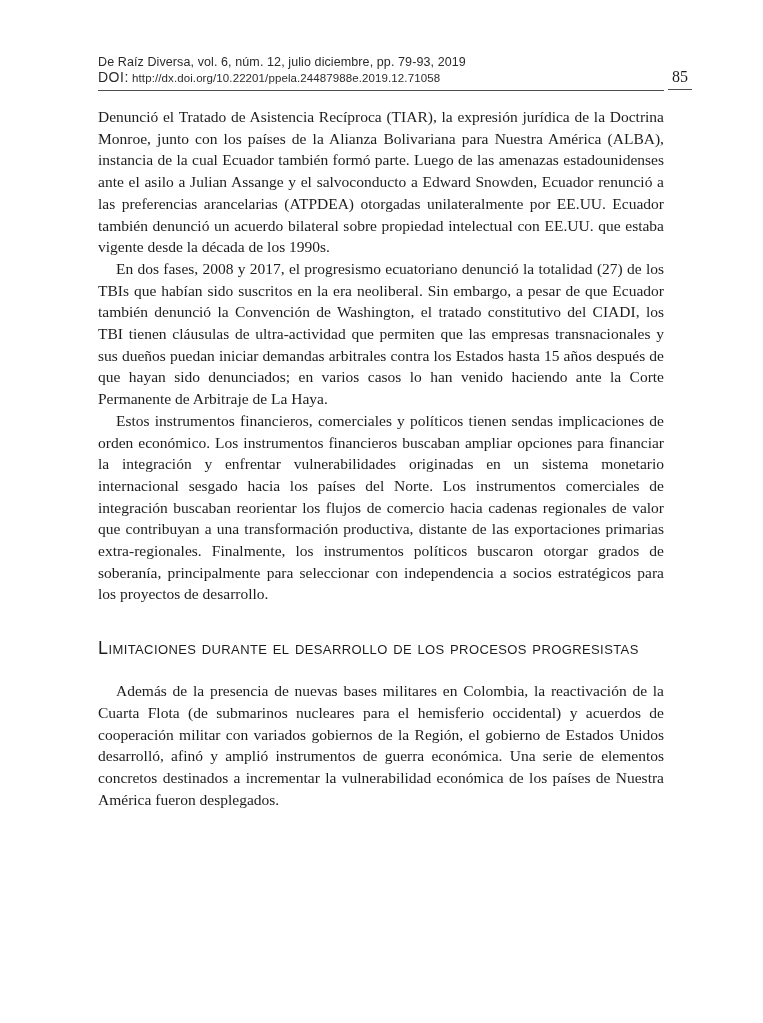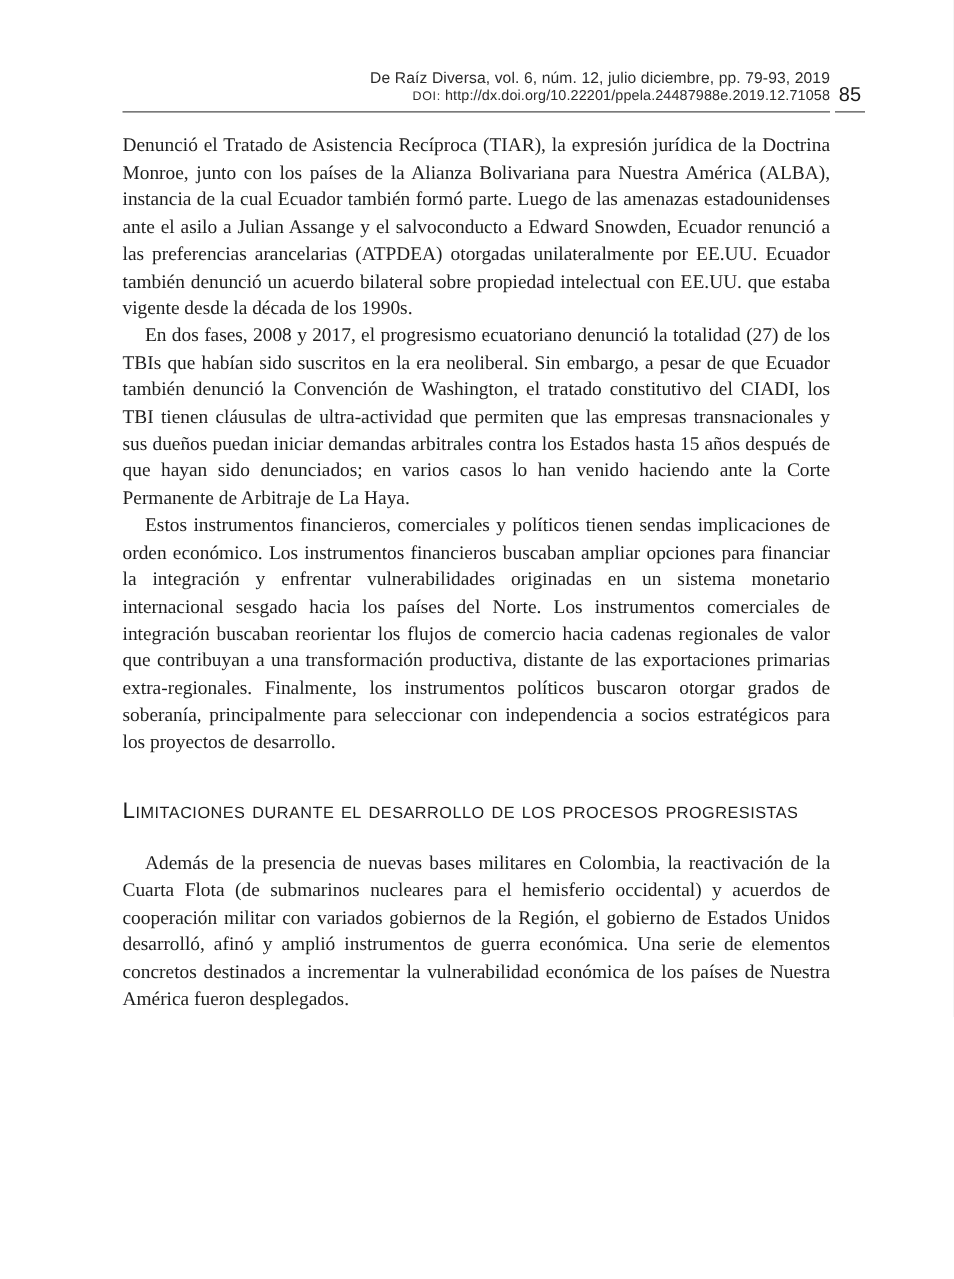--- a/index.html
+++ b/index.html
@@ -17,52 +17,50 @@
     font-family: "Liberation Serif", serif;
     color: #1d1d1d;
   }
 
   
   .running-head {
     position: absolute;
     left: 98px;
     top: 54px;
     width: 566px;
-    text-align: right;
     font-family: "Liberation Sans", sans-serif;
     color: #2b2b2b;
     border-bottom: 1.5px solid #4d4d4d;
     padding-bottom: 4px;
   }
   .journal-line {
     font-size: 12.5px;
     line-height: 16px;
     letter-spacing: 0.1px;
   }
   .doi-line {
     font-size: 11.5px;
     line-height: 15px;
     letter-spacing: 0.1px;
   }
   .doi-label {
-    font-size: 10px;
+    font-size: 14px;
     letter-spacing: 0.5px;
-    margin-left: 19px;
   }
   .doi-link {
     color: #2b2b2b;
     text-decoration: none;
   }
   .page-number {
     position: absolute;
     left: 668px;
     top: 67px;
     min-width: 24px;
     text-align: center;
-    font-family: Liberation Sans, sans-serif;
+    font-family: Liberation Serif, serif;
     font-size: 16px;
     line-height: 20px;
     color: #1d1d1d;
     border-bottom: 1.5px solid #4d4d4d;
     padding-bottom: 2px;
   }
 
   
   .body-column {
     position: absolute;

